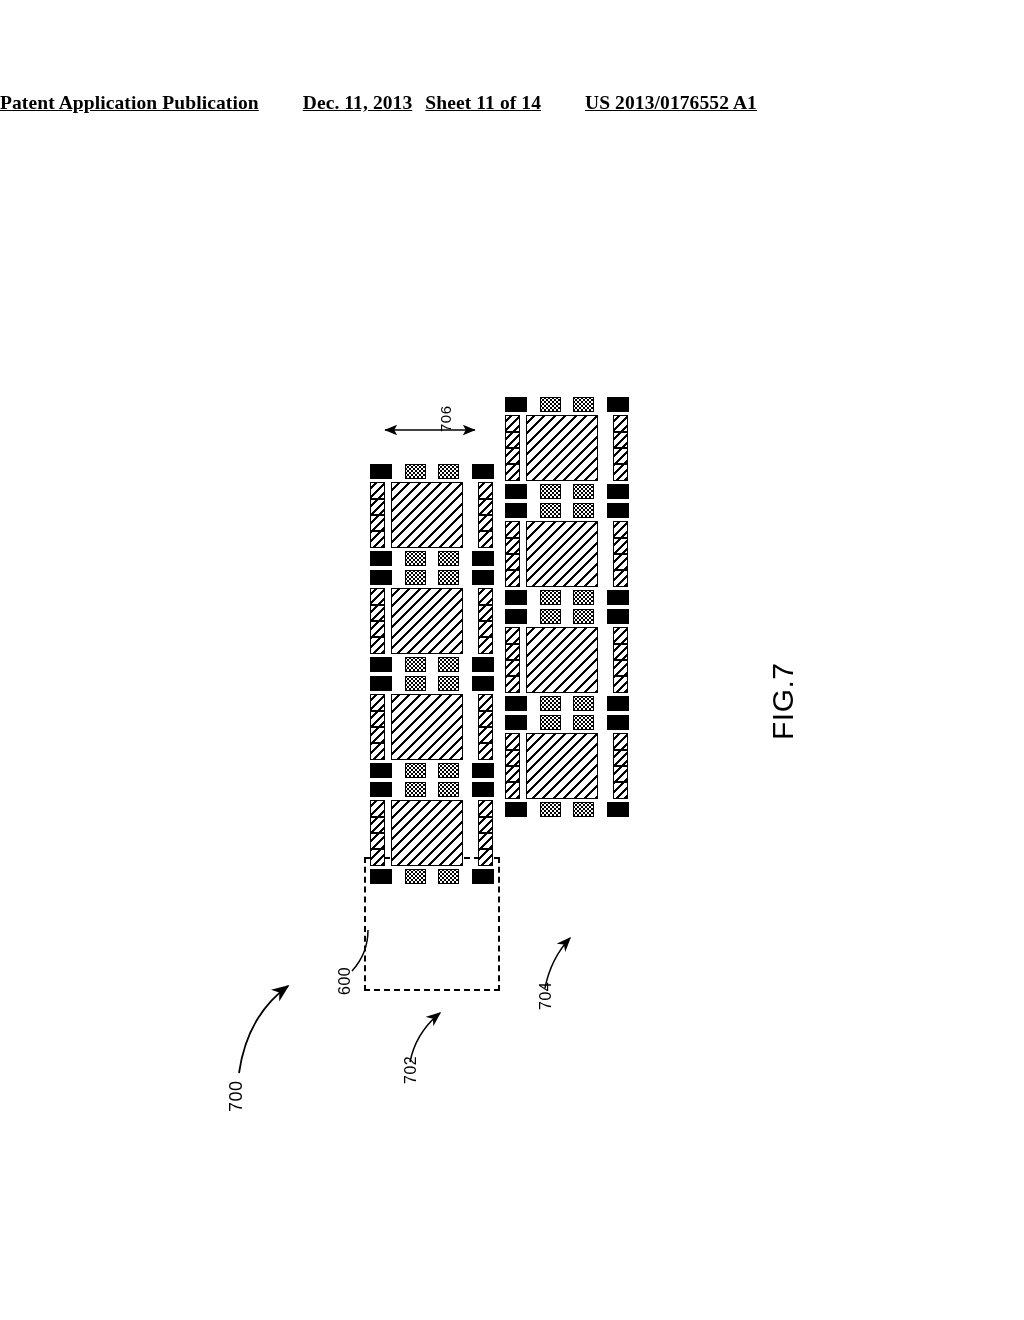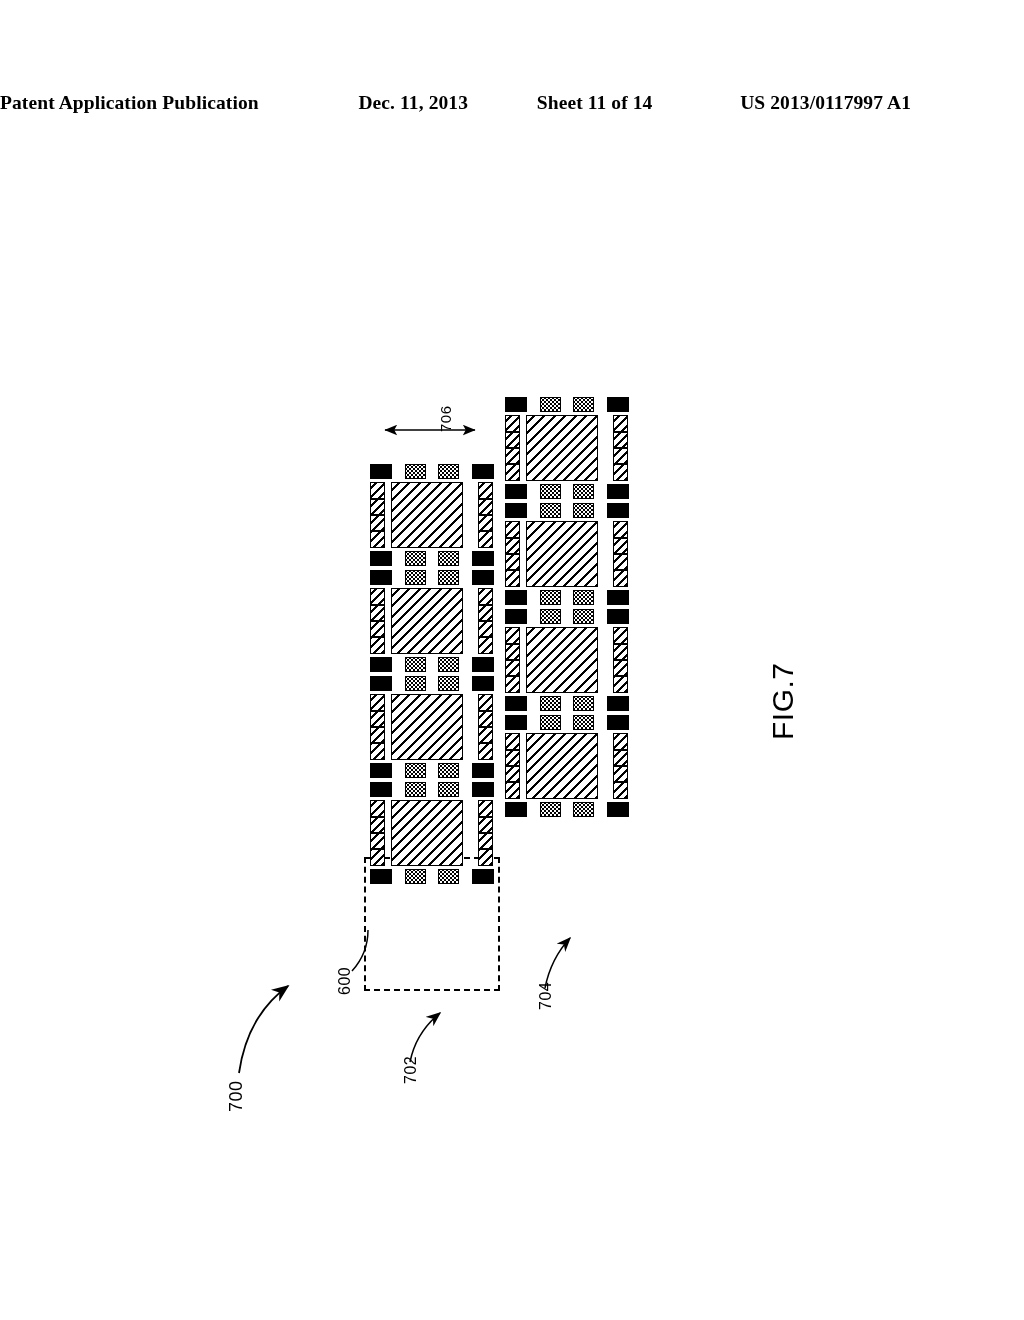--- a/index.html
+++ b/index.html
@@ -18,30 +18,31 @@
 
   
   #patent-header {
     position: absolute;
     top: 86px;
     left: 0;
     width: 911px;
     height: 34px;
     display: flex;
     align-items: center;
-    justify-content: space-between;
+    justify-content: flex-start;
     font-family: "Liberation Serif", serif;
     font-weight: bold;
     font-size: 19.5px;
     letter-spacing: 0.1px;
     white-space: nowrap;
+    text-decoration: underline;
   }
   #patent-header .hdr-pub   { margin-right: 44px; }
   #patent-header .hdr-date  { margin-right: 13px; }
-  #patent-header .hdr-sheet { margin-right: 32px; }
+  #patent-header .hdr-sheet { margin-right: 44px; }
 
   
   #figure-stage {
     position: absolute;
     left: 0;
     top: 0;
     width: 1024px;
     height: 1320px;
   }
 
@@ -187,21 +188,21 @@
     pointer-events: none;
   }
 </style>
 </head>
 <body>
 
 <div id="patent-header">
   <span class="hdr-pub">Patent Application Publication</span>
   <span class="hdr-date">Dec. 11, 2013</span>
   <span class="hdr-sheet">Sheet 11 of 14</span>
-  <span class="hdr-num">US 2013/0117997 A1</span>
+  <span class="hdr-num">US 2013/0176552 A1</span>
 </div>
 
 <div id="figure-stage">
 
   <div id="unit-cell-box"></div>
 
   <div id="column-left" class="cell-column">
 
     <div class="pad-row">
       <span class="pad solid  p1"></span>

